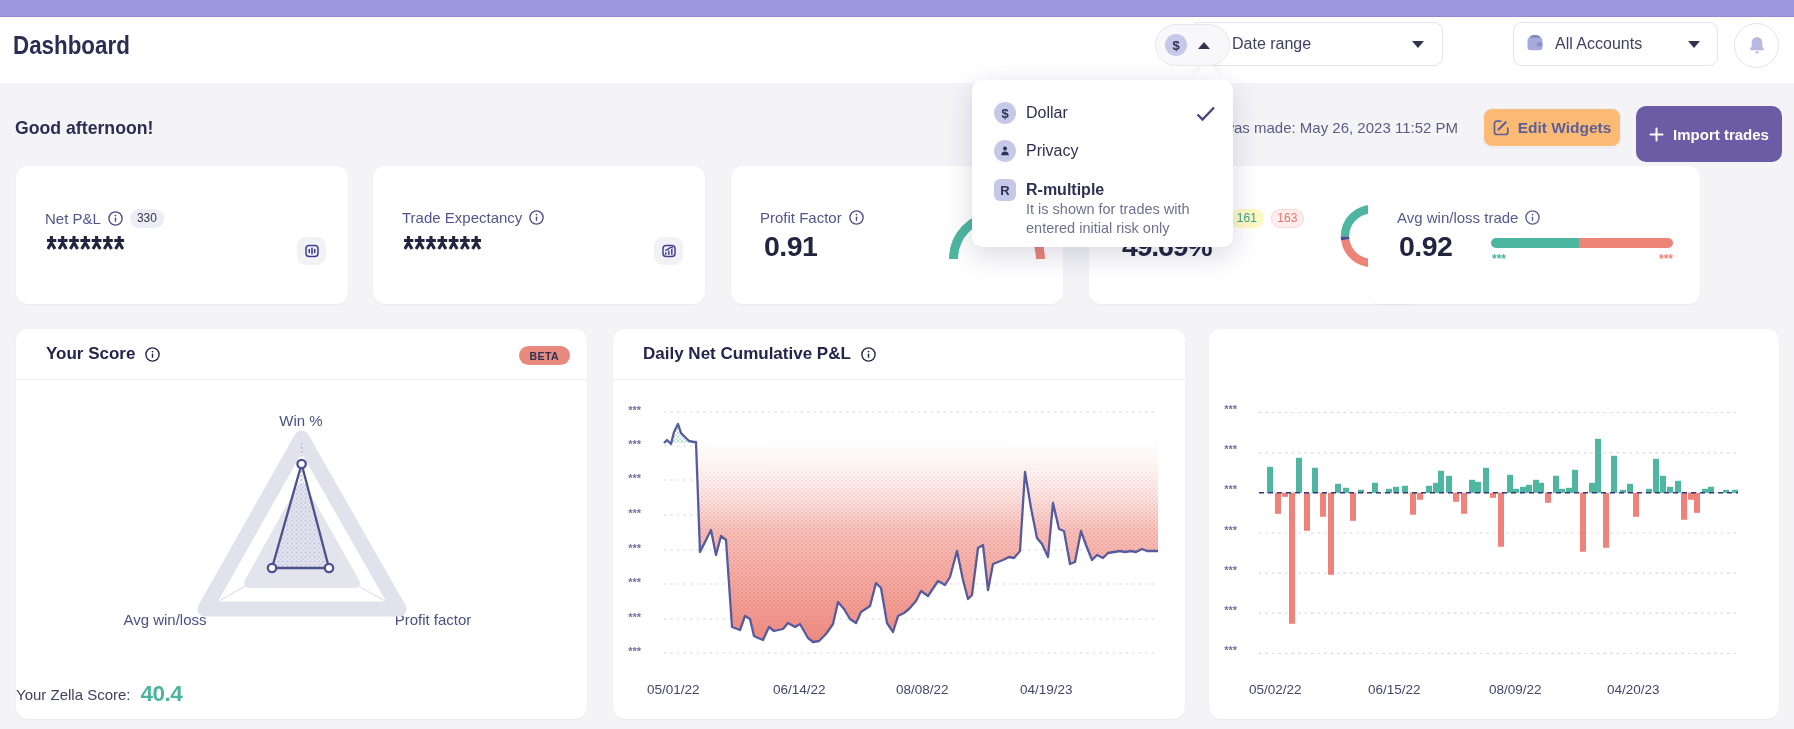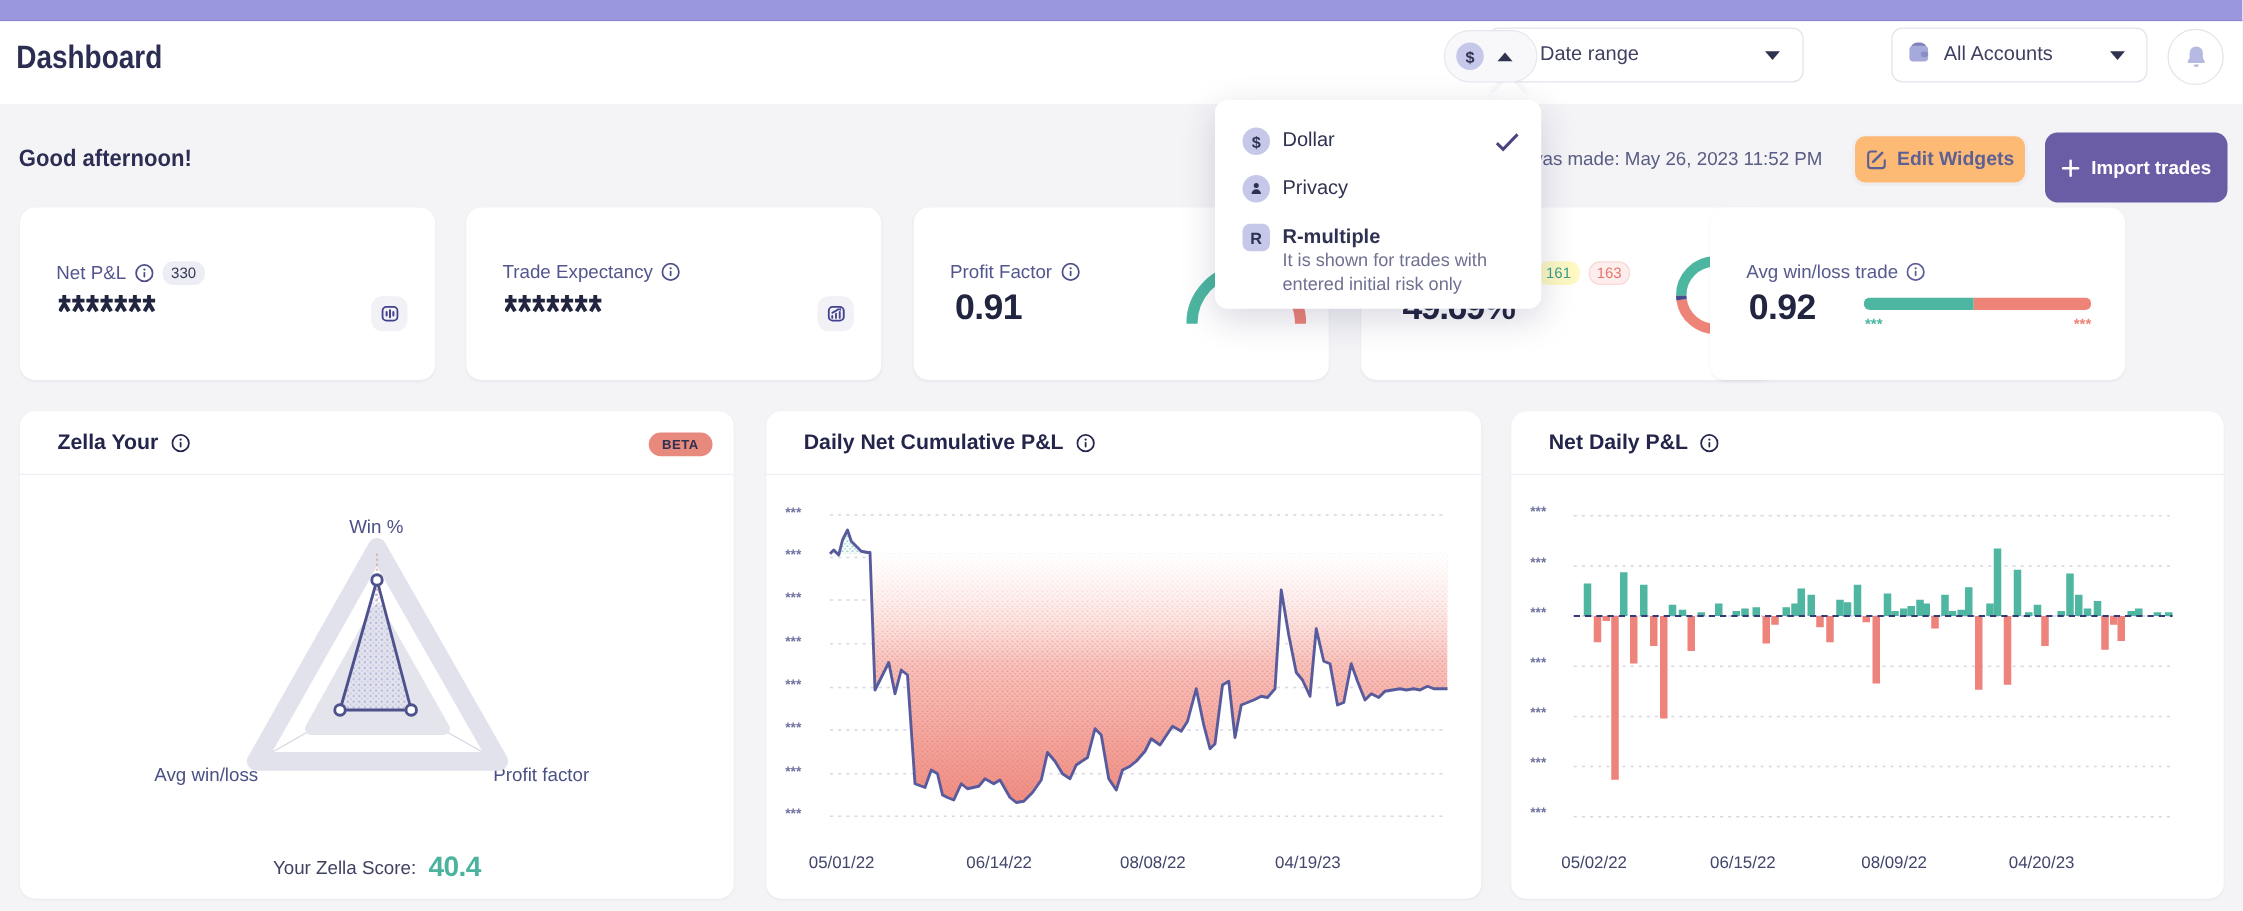--- a/index.html
+++ b/index.html
@@ -185,21 +185,21 @@
   <div style="position:absolute; left:123px; top:72px; width:182px; height:10px; border-radius:5px; overflow:hidden;">
       <div style="position:absolute;left:0;top:0;width:88px;height:10px;background:#4db6a0;"></div>
       <div style="position:absolute;left:88px;top:0;width:94px;height:10px;background:#ee8377;"></div>
     </div>
   <div style="position:absolute; left:124px; top:86px; color:#4db6a0; font-size:12px; font-weight:bold;">***</div>
   <div style="position:absolute; right:27px; top:86px; color:#ee8377; font-size:12px; font-weight:bold;">***</div>
 </div>
 
 <div class="card bcard" style="left:16px; width:571px;">
   <div class="bc-head">
-      <span class="bc-title">Zella Your</span>
+      <span class="bc-title">Your Score</span>
       <span style="display:inline-flex;vertical-align:-2px;">
         <svg width="15" height="15" viewBox="0 0 15 15">
           <circle cx="7.5" cy="7.5" r="6.6" fill="none" stroke="#23264a" stroke-width="1.4"></circle>
           <circle cx="7.5" cy="4.6" r="0.9" fill="#23264a"></circle>
           <rect x="6.8" y="6.5" width="1.4" height="4.4" rx="0.7" fill="#23264a"></rect>
         </svg>
       </span>
     </div>
   <div class="beta">BETA</div>
   <svg id="radar" style="position:absolute;left:0;top:51px;" width="571" height="339" viewBox="0 0 571 339">
@@ -214,21 +214,21 @@
         <pattern id="dotp" width="4.5" height="4.5" patternUnits="userSpaceOnUse">
           <circle cx="1.4" cy="1.4" r="0.95" fill="#b4b7dd"></circle>
           <circle cx="3.6" cy="3.6" r="0.95" fill="#c6c9e6" opacity="0.8"></circle>
         </pattern>
       </defs>
       <path d="M285.6 84 L256 188 L313 188 Z" fill="url(#dotp)" stroke="#4d518c" stroke-width="2.3" stroke-linejoin="round"></path>
       <circle cx="285.6" cy="84" r="4.2" fill="#fff" stroke="#4d518c" stroke-width="2.3"></circle>
       <circle cx="256" cy="188" r="4.2" fill="#fff" stroke="#4d518c" stroke-width="2.3"></circle>
       <circle cx="313" cy="188" r="4.2" fill="#fff" stroke="#4d518c" stroke-width="2.3"></circle>
     </svg>
-  <div style="position:absolute; left:0; width:100%; top:352px; text-align:center; font-size:15px; color:#3f4160;">Your Zella Score: <span style="font-size:22.5px; font-weight:bold; color:#4cb39e; vertical-align:-1.5px; letter-spacing:-0.5px;">&nbsp;40.4</span></div>
+  <div style="position:absolute; left:0; width:100%; top:352px; font-size:15px; color:#3f4160;">Your Zella Score: <span style="font-size:22.5px; font-weight:bold; color:#4cb39e; vertical-align:-1.5px; letter-spacing:-0.5px;">&nbsp;40.4</span></div>
 </div>
 <div class="card bcard" style="left:613px; width:572px;">
   <div class="bc-head">
       <span class="bc-title">Daily Net Cumulative P&amp;L</span>
       <span style="display:inline-flex;vertical-align:-2px;">
         <svg width="15" height="15" viewBox="0 0 15 15">
           <circle cx="7.5" cy="7.5" r="6.6" fill="none" stroke="#23264a" stroke-width="1.4"></circle>
           <circle cx="7.5" cy="4.6" r="0.9" fill="#23264a"></circle>
           <rect x="6.8" y="6.5" width="1.4" height="4.4" rx="0.7" fill="#23264a"></rect>
         </svg>
@@ -283,30 +283,20 @@
       </g>
 <polygon points="51,63 51,63 54,60 58,64 61,52 65,44 68,53 71,56 76,61 81,62 83,62 87,172 98,150 103,175 108,156 113,160 119,247 127,250 132,236 137,239 141,256 145,258 150,260 156,247 161,251 170,249 175,243 182,247 187,244 195,258 200,262 206,261 213,254 220,244 225,222 231,229 237,239 243,243 248,232 257,226 263,203 268,208 274,243 280,252 285,236 291,233 296,229 303,221 308,211 315,216 319,210 325,201 332,205 337,197 344,171 350,200 355,219 359,215 365,168 370,165 375,210 380,184 385,182 390,180 396,177 401,178 407,171 412,92 418,128 424,158 429,164 435,177 440,123 446,149 451,151 457,184 462,182 468,151 473,165 479,180 484,175 490,178 495,173 501,172 507,171 512,172 518,171 523,172 529,169 534,171 541,171 545,171 545,63" fill="url(#tealdots)" clip-path="url(#aboveclip)"></polygon>
 <polyline points="51,63 54,60 58,64 61,52 65,44 68,53 71,56 76,61 81,62 83,62 87,172 98,150 103,175 108,156 113,160 119,247 127,250 132,236 137,239 141,256 145,258 150,260 156,247 161,251 170,249 175,243 182,247 187,244 195,258 200,262 206,261 213,254 220,244 225,222 231,229 237,239 243,243 248,232 257,226 263,203 268,208 274,243 280,252 285,236 291,233 296,229 303,221 308,211 315,216 319,210 325,201 332,205 337,197 344,171 350,200 355,219 359,215 365,168 370,165 375,210 380,184 385,182 390,180 396,177 401,178 407,171 412,92 418,128 424,158 429,164 435,177 440,123 446,149 451,151 457,184 462,182 468,151 473,165 479,180 484,175 490,178 495,173 501,172 507,171 512,172 518,171 523,172 529,169 534,171 541,171 545,171" fill="none" stroke="#575b9d" stroke-width="2.3" stroke-linejoin="round"></polyline>
 <text x="34" y="314" font-size="13.5" fill="#42466b">05/01/22</text>
 <text x="160" y="314" font-size="13.5" fill="#42466b">06/14/22</text>
 <text x="283" y="314" font-size="13.5" fill="#42466b">08/08/22</text>
 <text x="407" y="314" font-size="13.5" fill="#42466b">04/19/23</text>
     </svg>
 </div>
 <div class="card bcard" style="left:1209px; width:570px;">
-  <div class="bc-head">
-      <span class="bc-title">Net Daily P&amp;L</span>
-      <span style="display:inline-flex;vertical-align:-2px;">
-        <svg width="15" height="15" viewBox="0 0 15 15">
-          <circle cx="7.5" cy="7.5" r="6.6" fill="none" stroke="#23264a" stroke-width="1.4"></circle>
-          <circle cx="7.5" cy="4.6" r="0.9" fill="#23264a"></circle>
-          <rect x="6.8" y="6.5" width="1.4" height="4.4" rx="0.7" fill="#23264a"></rect>
-        </svg>
-      </span>
-    </div>
   <svg id="barchart" style="position:absolute;left:0;top:51px;" width="570" height="339" viewBox="0 0 570 339">
       <line x1="50" y1="32.5" x2="529" y2="32.5" stroke="#d8d8e2" stroke-width="1.2" stroke-dasharray="2.5 4"></line>
 <line x1="50" y1="72.8" x2="529" y2="72.8" stroke="#d8d8e2" stroke-width="1.2" stroke-dasharray="2.5 4"></line>
 <line x1="50" y1="112.8" x2="529" y2="112.8" stroke="#d8d8e2" stroke-width="1.2" stroke-dasharray="2.5 4"></line>
 <line x1="50" y1="153" x2="529" y2="153" stroke="#d8d8e2" stroke-width="1.2" stroke-dasharray="2.5 4"></line>
 <line x1="50" y1="193.2" x2="529" y2="193.2" stroke="#d8d8e2" stroke-width="1.2" stroke-dasharray="2.5 4"></line>
 <line x1="50" y1="233.2" x2="529" y2="233.2" stroke="#d8d8e2" stroke-width="1.2" stroke-dasharray="2.5 4"></line>
 <line x1="50" y1="273.4" x2="529" y2="273.4" stroke="#d8d8e2" stroke-width="1.2" stroke-dasharray="2.5 4"></line>
 <text x="28" y="33.0" text-anchor="end" font-size="11" font-weight="bold" fill="#6f72a0">***</text>
 <text x="28" y="73.3" text-anchor="end" font-size="11" font-weight="bold" fill="#6f72a0">***</text>

